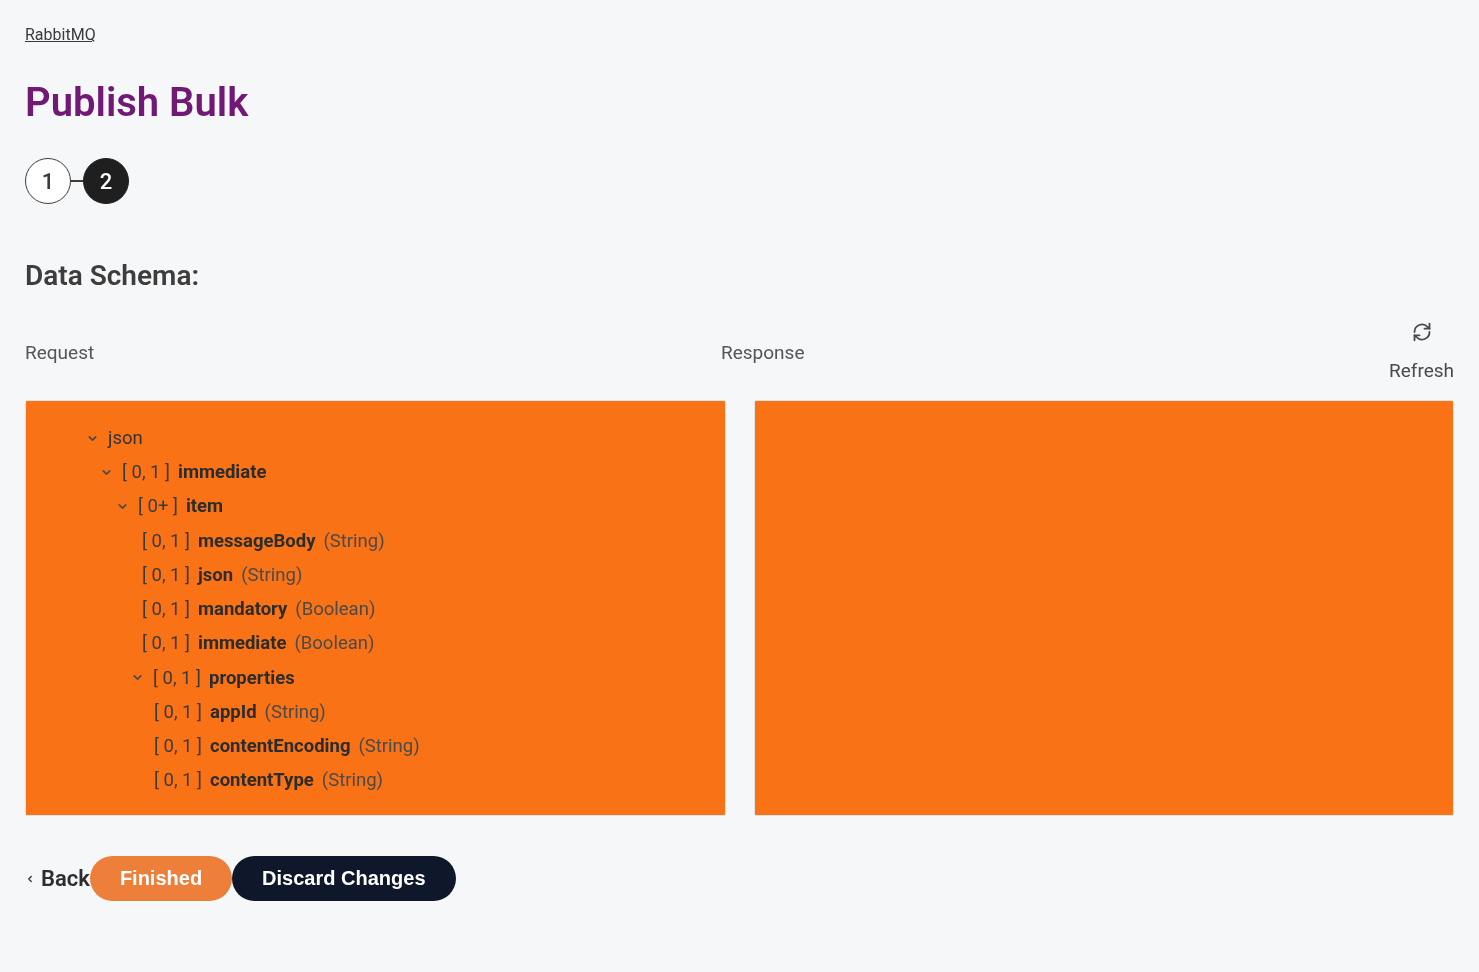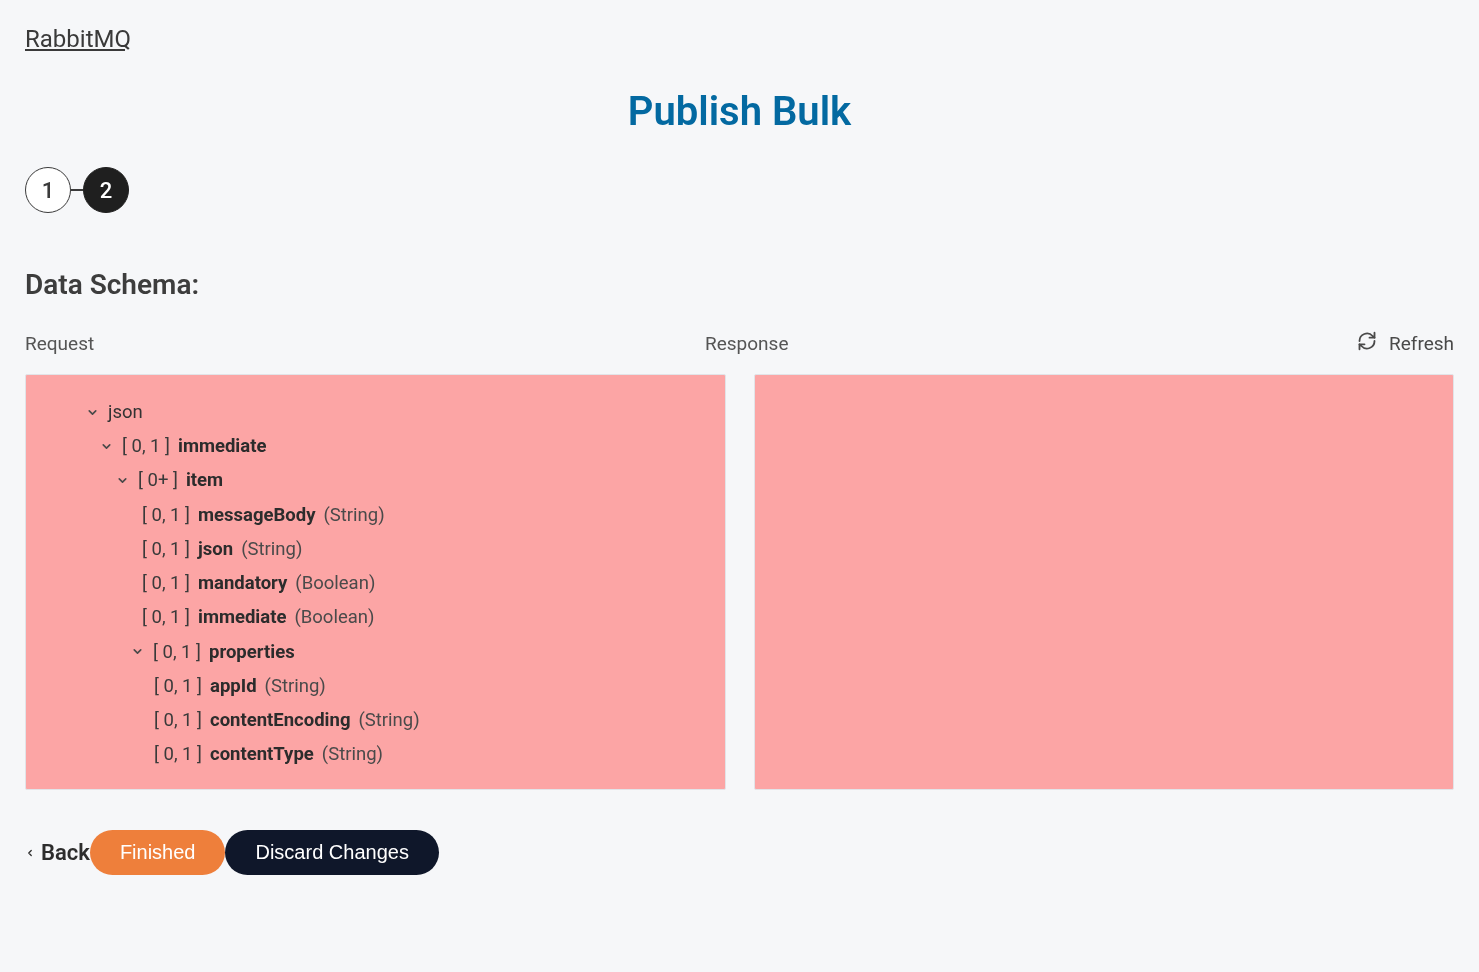--- a/index.html
+++ b/index.html
@@ -8,29 +8,28 @@
     background: #f6f7f9;
     color: #333;
     width: 1479px;
     height: 972px;
     overflow: hidden;
     padding: 25px;
   }
   .breadcrumb-link {
     color: #3a3a3a;
     text-decoration: underline;
-    font-size: 24px;
+    font-size: 16px;
   }
   .page-title {
     font-size: 40px;
     font-weight: 600;
-    color: #0369a1;
+    color: #701a75;
     margin-top: 35px;
     margin-bottom: 32px;
-    text-align: center;
   }
   .stepper {
     display: flex;
     align-items: center;
     margin-bottom: 55px;
   }
   .step {
     width: 46px;
     height: 46px;
     border-radius: 50%;
@@ -77,30 +76,31 @@
     color: #555;
     font-weight: 400;
   }
   .refresh {
     display: flex;
     align-items: center;
     gap: 12px;
     color: #4a4a4a;
     font-size: 19px;
     cursor: pointer;
+    flex-direction: column;
   }
   .refresh svg { width: 20px; height: 20px; }
   .panels {
     display: flex;
     gap: 28px;
     margin-bottom: 40px;
   }
   .panel {
     flex: 1;
-    background: #fca5a5;
+    background: #f97316;
     border: 1px solid #e2e4e8;
     border-radius: 2px;
     height: 416px;
     overflow: hidden;
     padding: 20px 18px;
     font-size: 18.5px;
     color: #333;
   }
   .tree-row {
     display: flex;
@@ -139,21 +139,21 @@
     font-weight: 600;
     color: #2d2d2d;
     cursor: pointer;
   }
   .back-link svg { width: 10px; height: 14px; }
   .btn {
     border: none;
     border-radius: 999px;
     padding: 11px 30px;
     font-size: 20px;
-    font-weight: 400;
+    font-weight: 700;
     cursor: pointer;
     color: #fff;
   }
   .btn-primary { background: #ee7f3b; }
   .btn-secondary { background: #0f172a; }
 </style>
 </head>
 <body>
 
 

